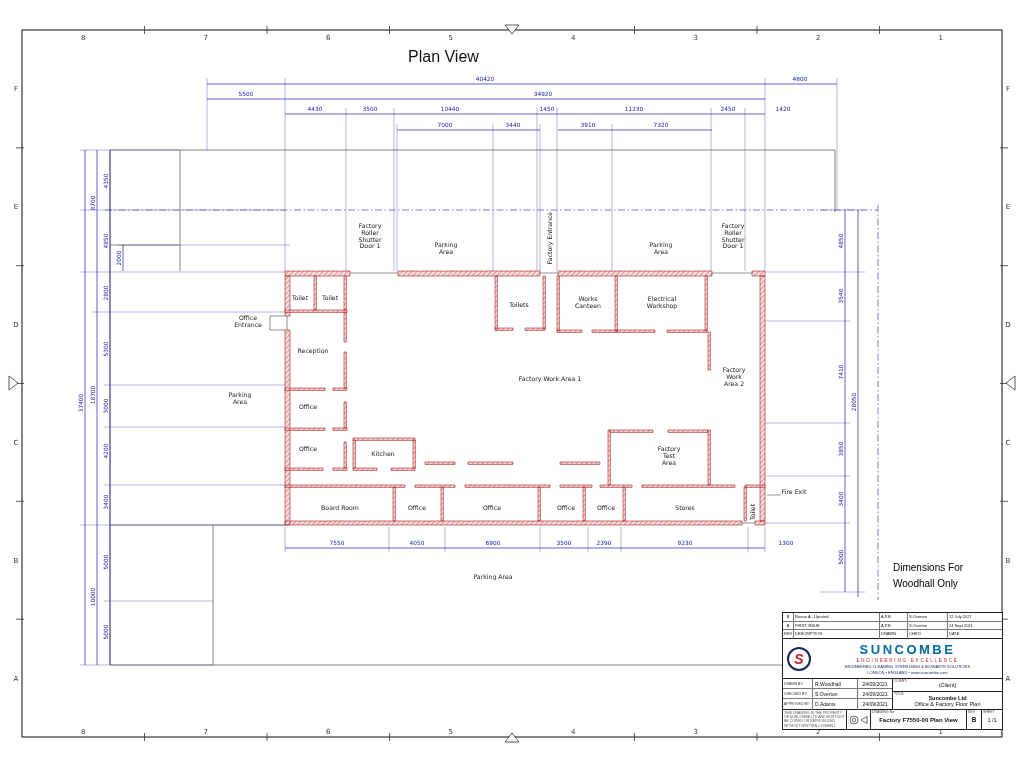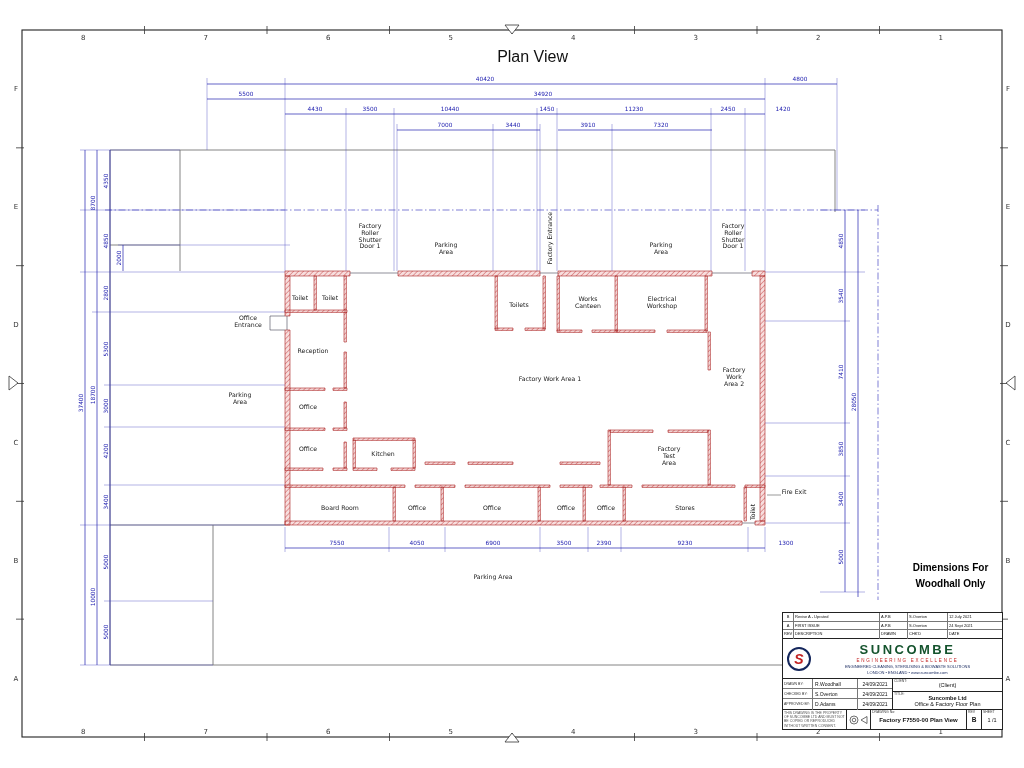--- a/index.html
+++ b/index.html
@@ -15,45 +15,45 @@
   .ext{stroke:#5555c8;stroke-width:.45;fill:none;}
   .dim{stroke:#2020b0;stroke-width:.7;fill:none;}
   .walls{fill:url(#hatch);stroke:#a82020;stroke-width:.6;}
   .doors{stroke:#445;stroke-width:.6;fill:none;}
   .leader{stroke:#333;stroke-width:.5;}
   .regmark{fill:#fff;stroke:#333;stroke-width:.8;}
   .dim-text{font-family:"DejaVu Sans",sans-serif;font-size:5.8px;fill:#2020b0;text-anchor:middle;}
   .room-label{font-family:"DejaVu Sans",sans-serif;font-size:6.2px;fill:#1a1a1a;text-anchor:middle;}
   .grid-ref{font-family:"DejaVu Sans",sans-serif;font-size:7px;fill:#333;text-anchor:middle;}
 
-  .page-title{position:absolute;left:408px;top:48px;width:160px;text-align:right;
+  .page-title{position:absolute;left:408px;top:48px;width:160px;text-align:left;
               font-size:16px;color:#111;}
-  .guidance{position:absolute;left:893px;top:560px;width:115px;text-align:center;
-            font-weight:bold;font-size:10px;line-height:16px;color:#000;}
+  .guidance{position:absolute;left:893px;top:560px;width:115px;text-align:left;
+            font-weight:normal;font-size:10px;line-height:16px;color:#000;}
 
   
   .tb{position:absolute;left:782px;top:612px;width:221px;height:118px;border:1.2px solid #222;
       background:#fff;box-sizing:border-box;color:#111;}
   .tb *{box-sizing:border-box;}
   .tb-rev{height:26px;border-bottom:1px solid #222;}
   .rev-row{display:flex;height:8.6px;border-bottom:.5px solid #777;}
   .rev-row:last-child{border-bottom:none;}
   .rev-row>div{font-size:4px;line-height:8.4px;padding:0 1px;border-right:.5px solid #777;
                overflow:hidden;white-space:nowrap;}
   .c-rev{width:11px;text-align:center;}
   .c-desc{width:86px;}
   .c-drawn{width:28px;}
   .c-chkd{width:40px;}
   .c-date{flex:1;border-right:none !important;}
   .tb-logo{height:40px;border-bottom:1px solid #222;display:flex;align-items:center;padding:2px 4px;}
   .logo-mark{width:24px;height:24px;border-radius:50%;border:2.5px solid #14265c;display:flex;
              align-items:center;justify-content:center;margin-right:6px;flex:none;}
   .logo-s{color:#c22222;font-weight:bold;font-style:italic;font-size:14px;line-height:1;}
   .logo-text{flex:1;text-align:center;overflow:hidden;}
-  .logo-name{color:#14532d;font-weight:bold;font-size:13px;letter-spacing:2.5px;}
+  .logo-name{color:#0369a1;font-weight:bold;font-size:13px;letter-spacing:2.5px;}
   .logo-tag{color:#c22222;font-size:4.5px;letter-spacing:1.8px;margin-top:1px;}
   .logo-addr{color:#14265c;font-size:4px;white-space:nowrap;overflow:hidden;margin-top:1px;}
   .tb-mid{height:31px;border-bottom:1px solid #222;display:flex;}
   .tb-approvals{width:110px;border-right:1px solid #222;}
   .ap-row{display:flex;height:10.2px;border-bottom:.5px solid #777;}
   .ap-row:last-child{border-bottom:none;}
   .ap-label{width:30px;font-size:3.5px;line-height:10px;padding-left:1px;color:#333;border-right:.5px solid #777;overflow:hidden;}
   .ap-name{flex:1;font-size:5px;line-height:10px;padding-left:2px;border-right:.5px solid #777;overflow:hidden;}
   .ap-date{width:34px;font-size:5px;line-height:10px;text-align:center;overflow:hidden;}
   .tb-ct{flex:1;display:flex;flex-direction:column;}

